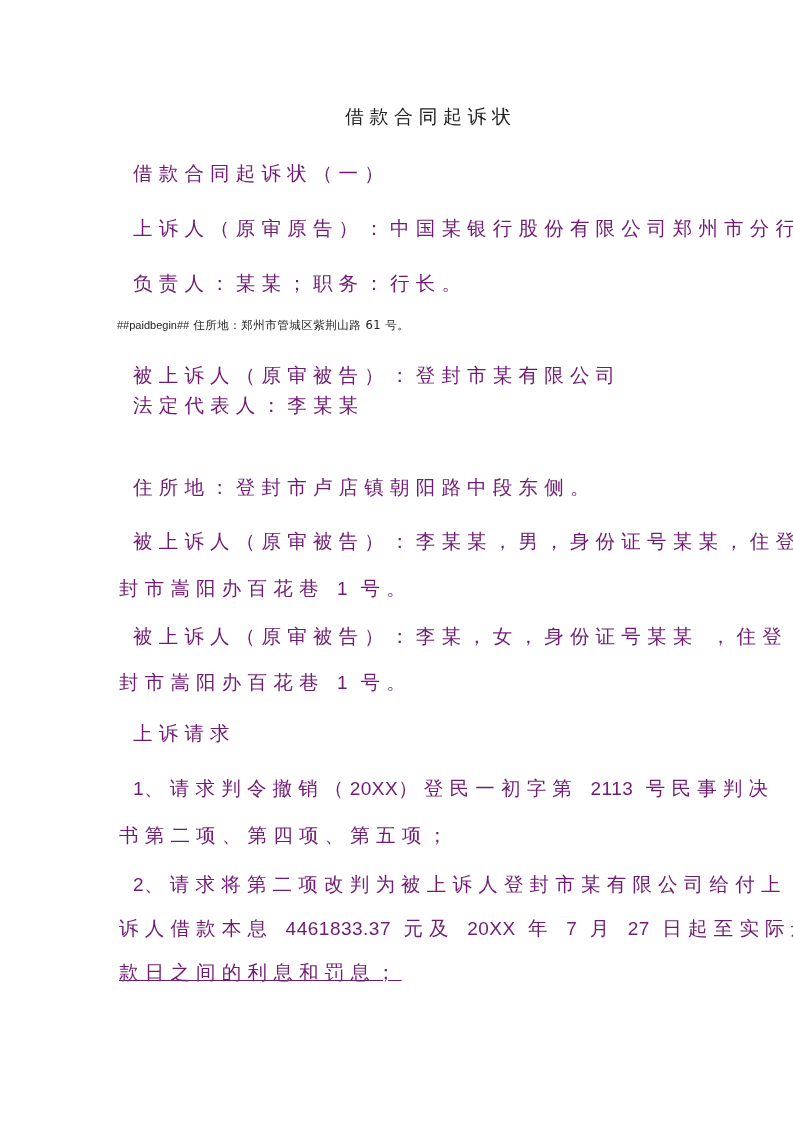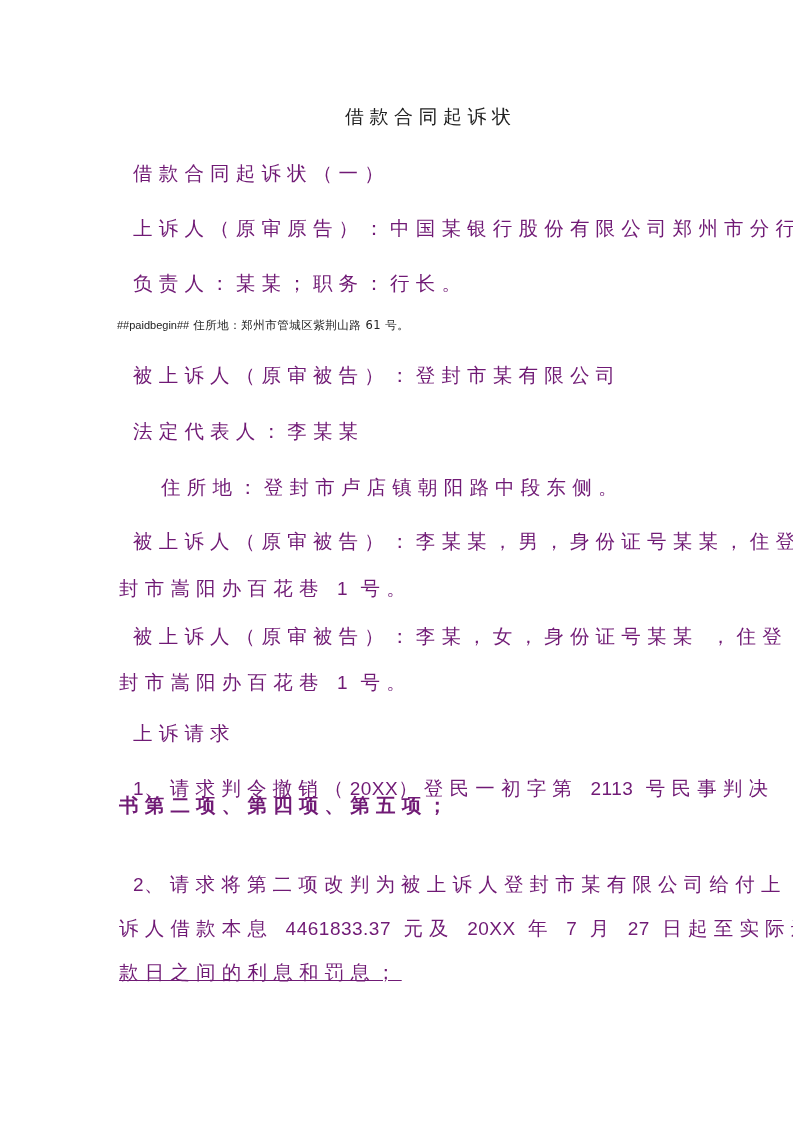--- a/index.html
+++ b/index.html
@@ -23,31 +23,31 @@
   <div class="line" style="left:133px; top:215px;">上诉人（原审原告）：中国某银行股份有限公司郑州市分行</div>
 
   <div class="line" style="left:133px; top:270px;">负责人：某某；职务：行长。</div>
 
   <div class="small">
     <span class="tag">##paidbegin##</span><span> 住所地：郑州市管城区紫荆山路 61 号。</span>
   </div>
 
   <div class="line" style="left:133px; top:362px;">被上诉人（原审被告）：登封市某有限公司</div>
 
-  <div class="line" style="left:133px; top:418px;">法定代表人：李某某</div>
+  <div class="line" style="left:133px; top:392px;">法定代表人：李某某</div>
 
-  <div class="line" style="left:133px; top:474px;margin-left:28px;">住所地：登封市卢店镇朝阳路中段东侧。</div>
+  <div class="line" style="left:133px; top:474px;">住所地：登封市卢店镇朝阳路中段东侧。</div>
 
   <div class="line" style="left:133px; top:528px;">被上诉人（原审被告）：李某某，男，身份证号某某，住登</div>
   <div class="line" style="left:119px; top:575px;"><span>封市嵩阳办百花巷 </span><span class="num">1</span><span> 号。</span></div>
 
   <div class="line" style="left:133px; top:623px;">被上诉人（原审被告）：李某，女，身份证号某某 ，住登</div>
   <div class="line" style="left:119px; top:669px;"><span>封市嵩阳办百花巷 </span><span class="num">1</span><span> 号。</span></div>
 
   <div class="line" style="left:133px; top:720px;">上诉请求</div>
 
   <div class="line" style="left:133px; top:775px;"><span class="num">1</span><span>、请求判令撤销（</span><span class="num">20XX</span><span>）登民一初字第 </span><span class="num">2113</span><span> 号民事判决</span></div>
-  <div class="line" style="left:119px; top:792px;font-weight:bold;">书第二项、第四项、第五项；</div>
+  <div class="line" style="left:119px; top:822px;">书第二项、第四项、第五项；</div>
 
   <div class="line" style="left:133px; top:871px;"><span class="num">2</span><span>、请求将第二项改判为被上诉人登封市某有限公司给付上</span></div>
   <div class="line" style="left:119px; top:915px;"><span>诉人借款本息 </span><span class="num">4461833.37</span><span> 元及 </span><span class="num">20XX</span><span> 年 </span><span class="num">7</span><span> 月 </span><span class="num">27</span><span> 日起至实际还</span></div>
   <div class="line" style="left:119px; top:959px;text-decoration:underline;">款日之间的利息和罚息；</div>
 </div>
 
 </body></html>

